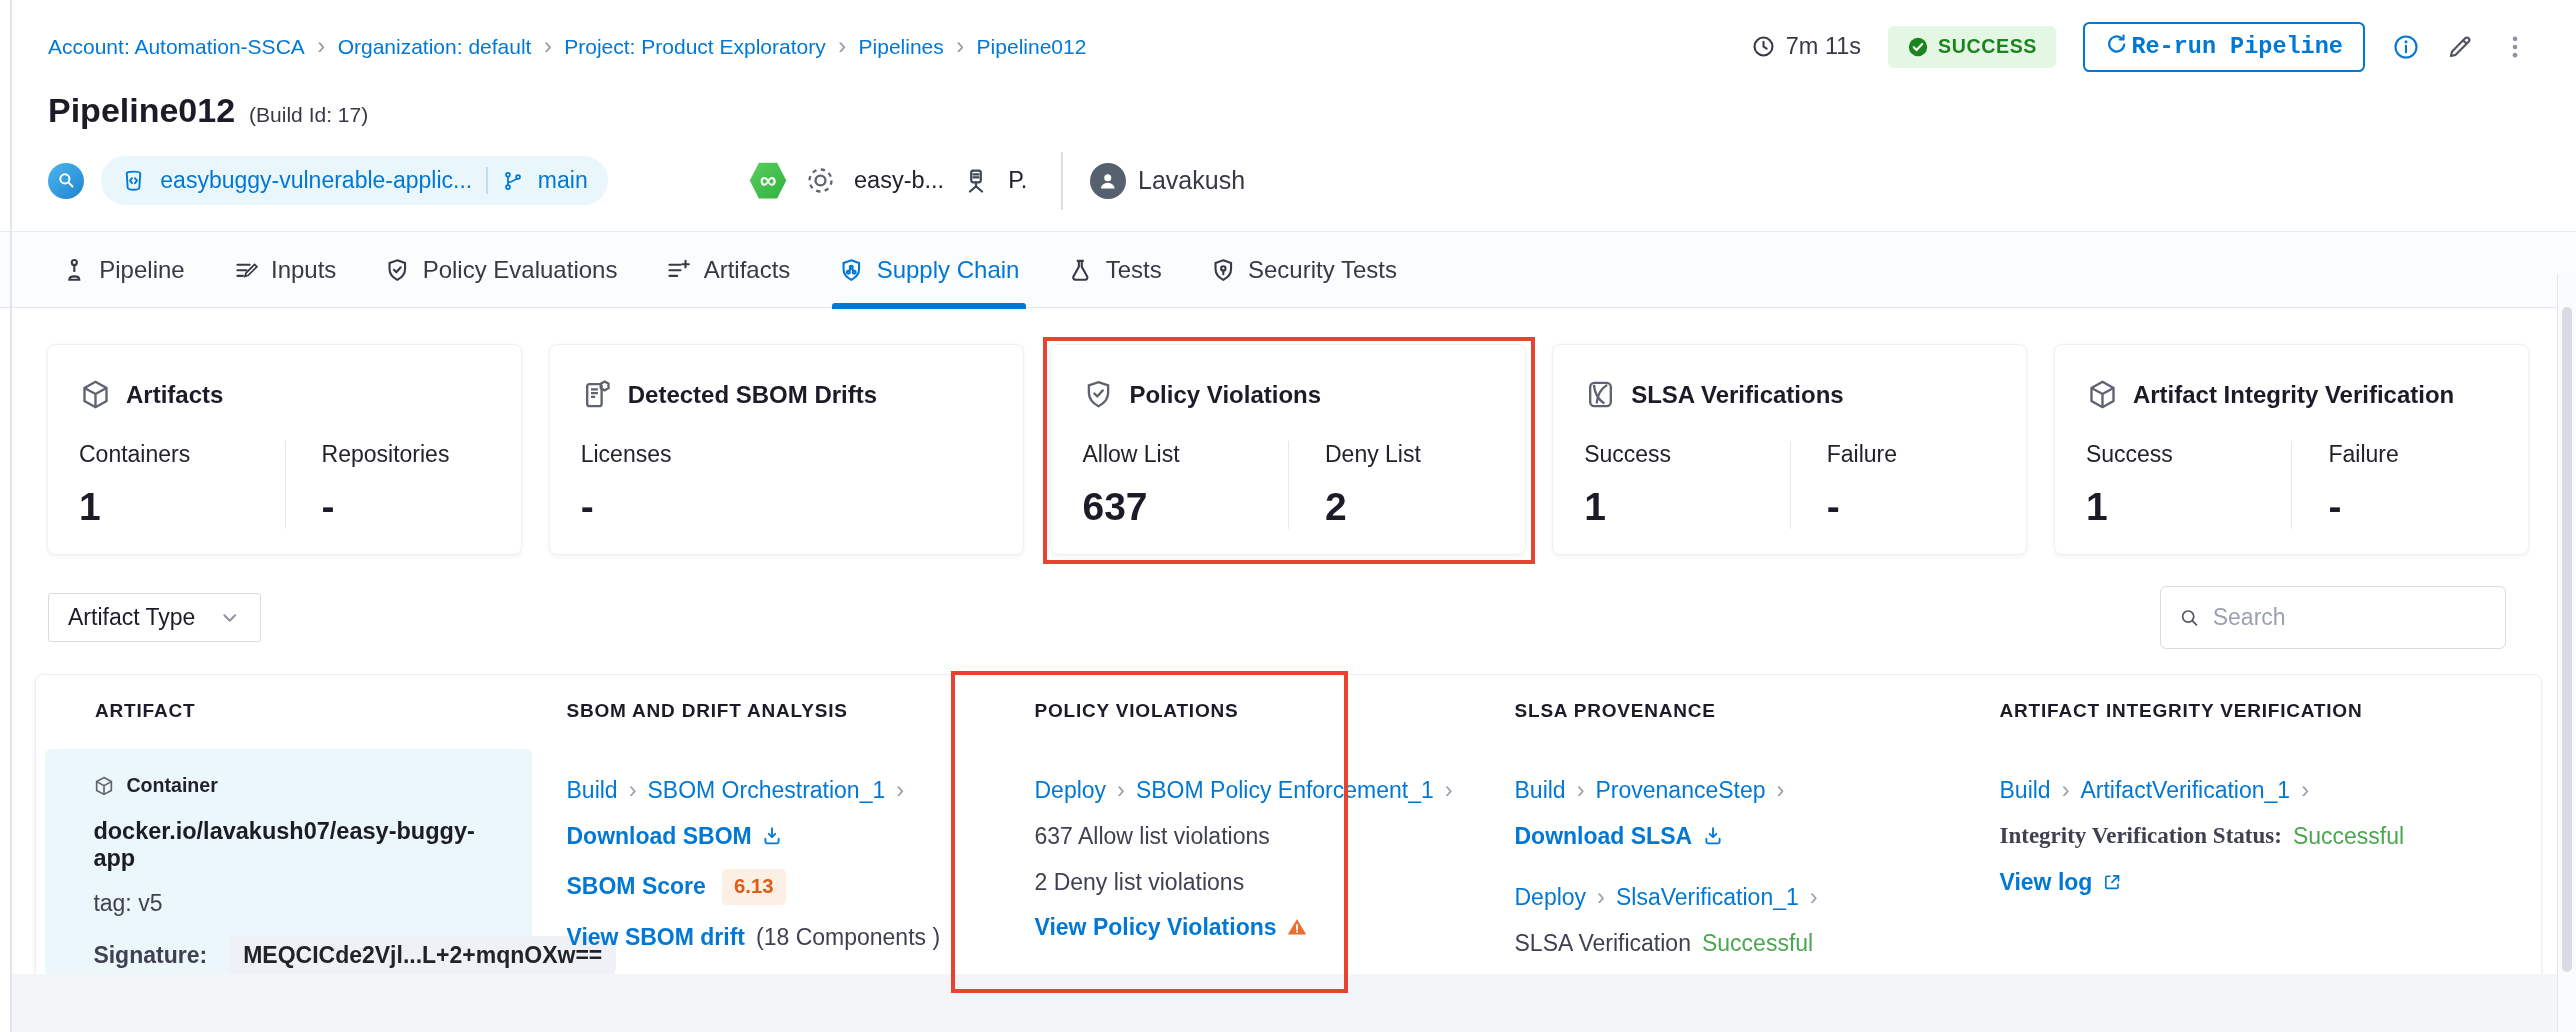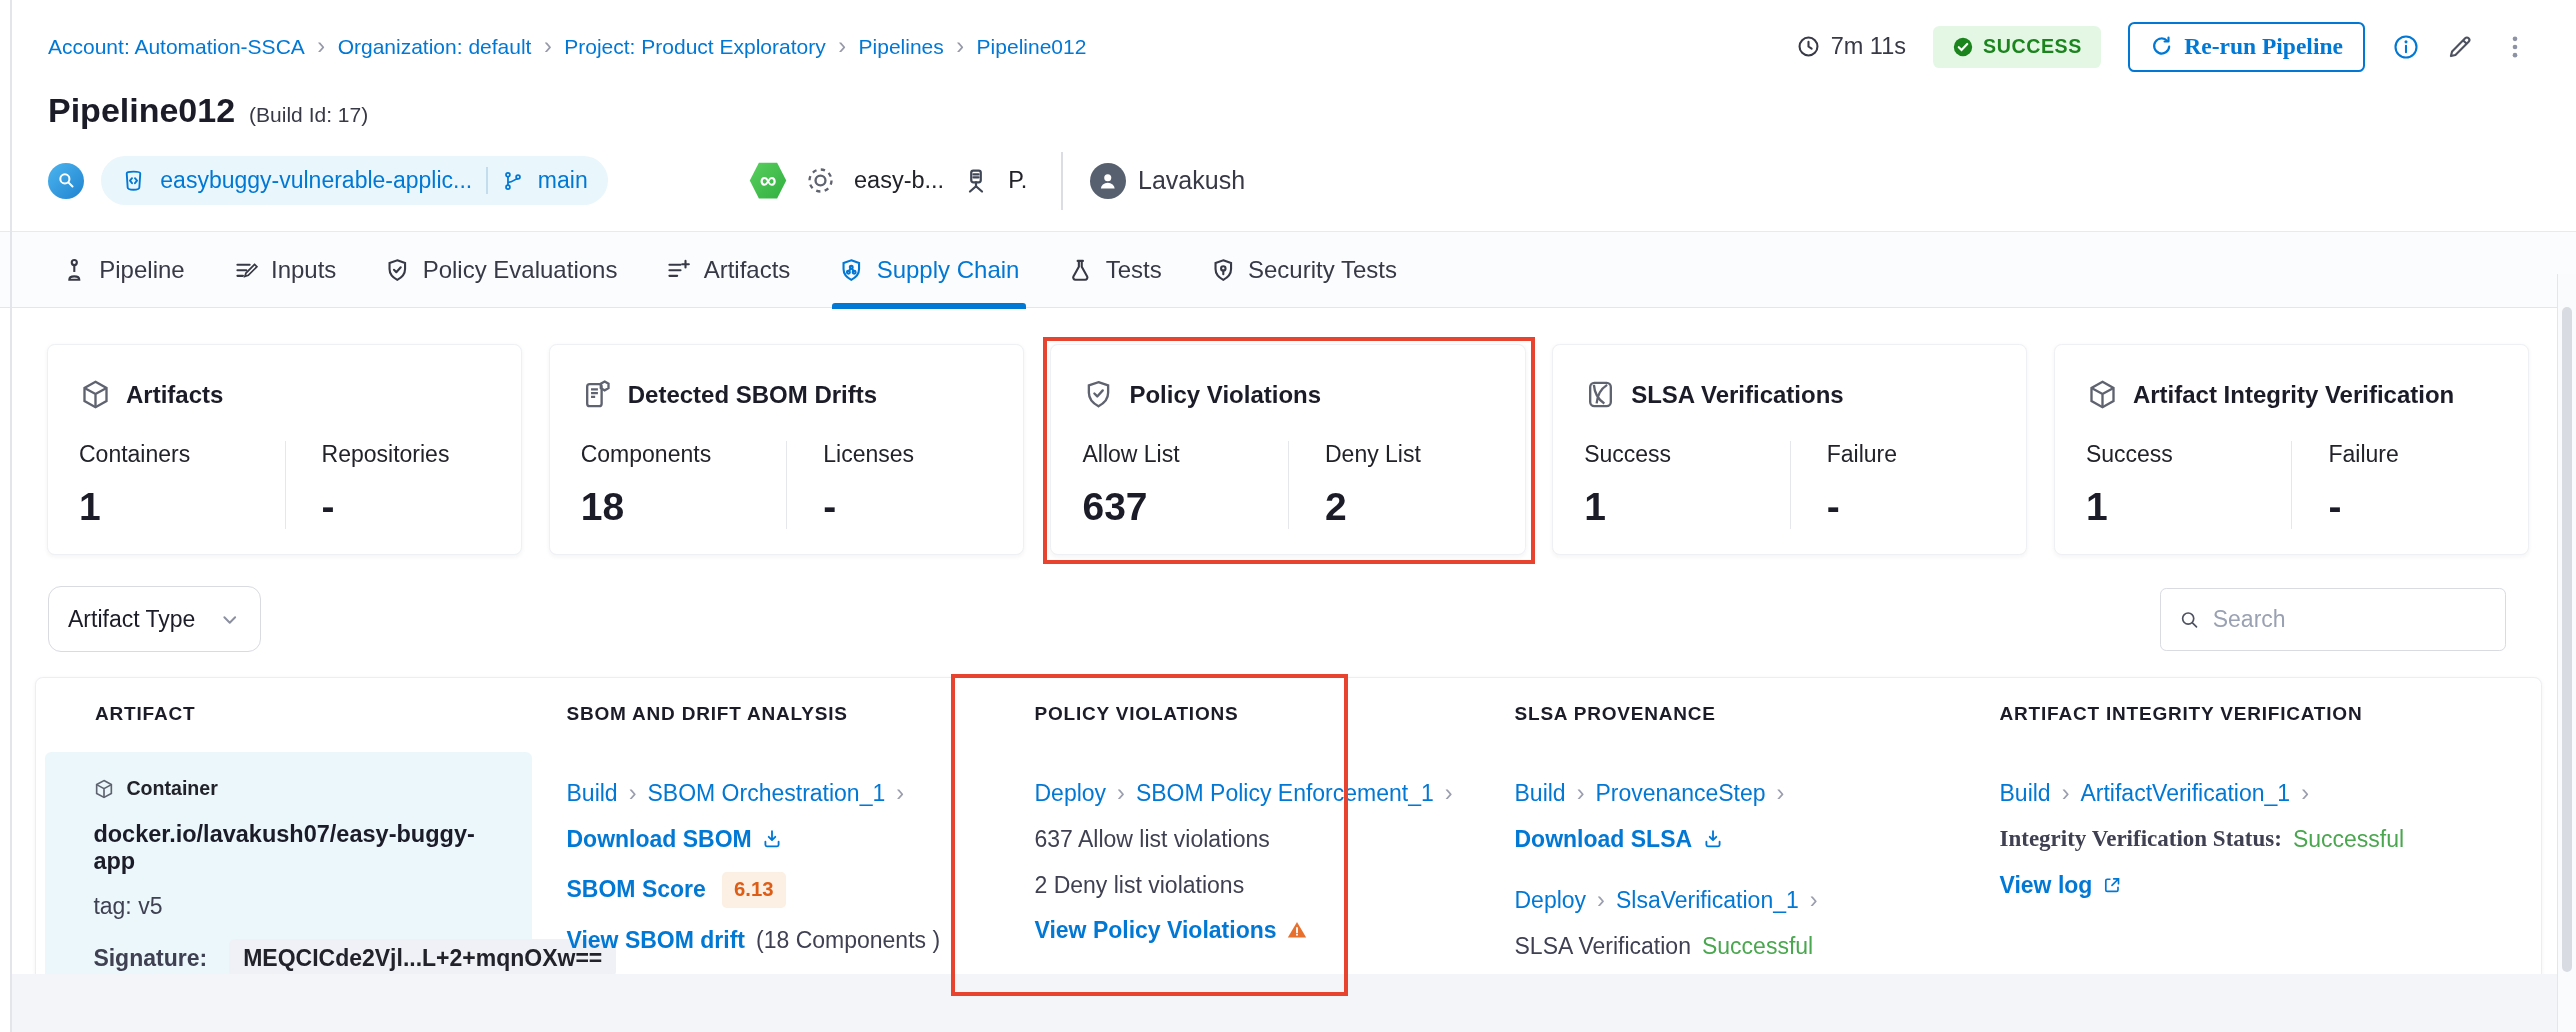--- a/index.html
+++ b/index.html
@@ -11,21 +11,21 @@
 
   
   .hdr { padding:22px 47px 0 48px; }
   .row1 { display:flex; justify-content:space-between; align-items:center; }
   .crumbs { display:flex; align-items:center; gap:12.5px; font-size:21px; color:#0278d5; }
   .crumbs .sep { color:#9699a8; font-size:23.5px; line-height:1; }
   .crumb { cursor:pointer; }
   .right-cluster { display:flex; align-items:center; gap:26.6px; }
   .duration { display:flex; align-items:center; gap:9.4px; color:#383946; font-size:23.5px; font-weight:500; }
   .badge-success { display:flex; align-items:center; gap:9.4px; background:#e4f7e5; color:#1b841d; font-weight:bold; font-size:19.6px; letter-spacing:0.6px; padding:9.4px 19px; border-radius:6.3px; }
-  .btn-rerun { display:flex; align-items:center; gap:11px; border:2px solid #0278d5; color:#0278d5; background:#fff; font-size:23.5px; font-weight:600; padding:9.4px 20.3px; border-radius:6.3px; cursor:pointer; font-family:Liberation Serif, serif; }
+  .btn-rerun { display:flex; align-items:flex-start; gap:3px; border:2px solid #0278d5; color:#0278d5; background:#fff; font-size:23.5px; font-weight:600; padding:9.4px 20.3px; border-radius:6.3px; cursor:pointer; font-family:Liberation Mono, monospace; }
   .icon-btn { display:flex; align-items:center; justify-content:center; cursor:pointer; background:none; border:none; }
 
   .row2 { display:flex; align-items:baseline; gap:14px; margin-top:19px; }
   .title { font-size:34px; font-weight:bold; color:#1c1c28; }
   .build-id { font-size:21px; color:#383946; }
 
   .row3 { display:flex; align-items:center; margin-top:20.3px; height:61px; }
   .codebase-circle { width:36px; height:36px; border-radius:50%; background:linear-gradient(135deg,#4db5f0,#1f83cf); display:flex; align-items:center; justify-content:center; margin-right:17px; }
   .repo-pill { display:flex; align-items:center; gap:14px; background:#e9f6fc; border-radius:31px; padding:11px 20.3px; color:#0278d5; font-size:23px; }
   .repo-pill .vdiv { width:1.6px; height:26.6px; background:#c3dcee; }
@@ -53,21 +53,21 @@
   .card-title { font-size:24px; font-weight:bold; color:#1c1c28; }
   .card-stats { display:flex; margin-top:30px; }
   .stat { width:50%; }
   .stat + .stat { border-left:1.6px solid #e6e7ec; padding-left:36px; }
   .stat-label { font-size:23px; color:#22222a; }
   .stat-value { margin-top:17px; font-size:39px; font-weight:bold; color:#1c1c28; }
   .red-outline { position:absolute; left:-7.8px; top:-7px; right:-9.4px; bottom:-8.6px; border:4.7px solid #e8432e; pointer-events:none; z-index:5; }
 
   
   .filters { display:flex; justify-content:space-between; align-items:center; margin:31px 70px 0 48px; }
-  .dropdown { display:flex; align-items:center; justify-content:space-between; width:213px; height:66px; border:1.6px solid #d9dae2; border-radius:13px; padding:0 19px; cursor:pointer; background:#fff; }
+  .dropdown { display:flex; align-items:center; justify-content:space-between; width:213px; height:49px; border:1.6px solid #d9dae2; border-radius:3px; padding:0 19px; cursor:pointer; background:#fff; }
   .dropdown-label { font-size:23px; color:#1c1c28; }
   .searchbox { display:flex; align-items:center; gap:12.5px; width:346px; height:63px; border:1.6px solid #d9dae2; border-radius:6.3px; padding:0 17px; background:#fff; }
   .searchbox input { border:none; outline:none; font-size:23px; width:100%; font-family:inherit; color:#22222a; background:transparent; }
   .searchbox input::placeholder { color:#9aa1b2; }
 
   
   .table-card { position:relative; margin:25px 34px 0 35px; height:333px; background:#fff; border:1.6px solid #eceef2; border-radius:7.8px; box-shadow:0 1.6px 4.7px rgba(30,30,60,.05); }
   .tgrid { display:grid; grid-template-columns:507px 468px 480px 485px 1fr; }
   .thead { height:72px; align-items:center; }
   .th { font-size:19px; font-weight:bold; letter-spacing:0.8px; color:#1c1c28; }
@@ -300,24 +300,20 @@
         <div class="card-head">
           <svg viewBox="0 0 24 24" fill="none" stroke="currentColor" stroke-width="1.7">
               <rect x="4.5" y="4.5" width="10.5" height="16" rx="1.8"></rect>
               <path d="M7.3 8.3h5M7.3 11h5M7.3 13.7h3"></path>
               <path d="M17.2 2.6l2.8 1.6v3.2l-2.8 1.6-2.8-1.6V4.2z"></path>
             </svg>
           <span class="card-title">Detected SBOM Drifts</span>
         </div>
         <div class="card-stats">
           <div class="stat">
-            <div class="stat-label">Components</div>
-            <div class="stat-value">18</div>
-          </div>
-          <div class="stat">
             <div class="stat-label">Licenses</div>
             <div class="stat-value">-</div>
           </div>
         </div>
       </div>
     </div>
 
     <div class="card-wrap">
       <div class="red-outline"></div>
       <div class="card">

